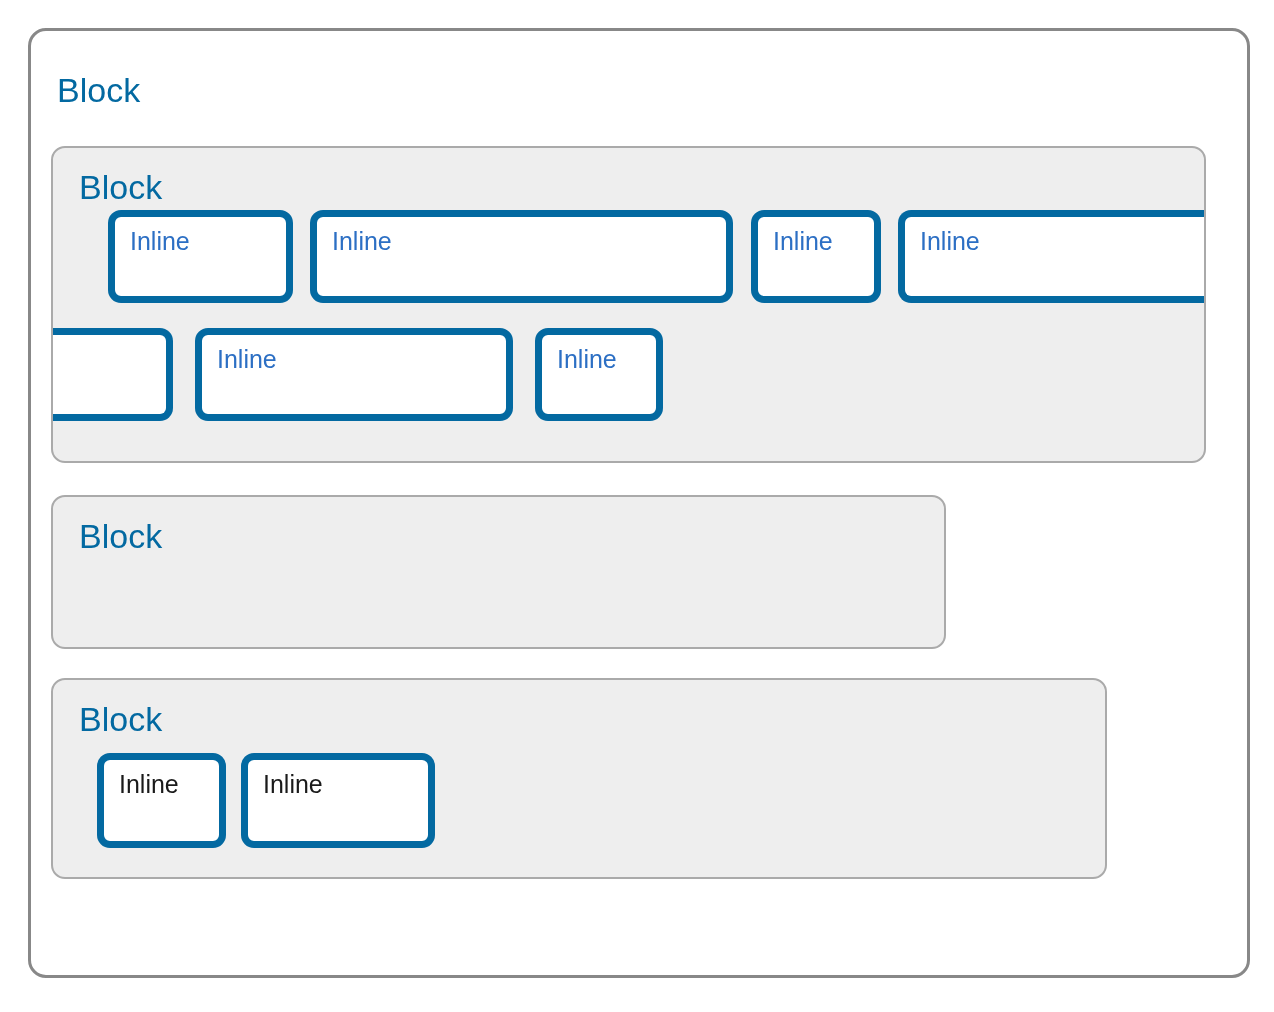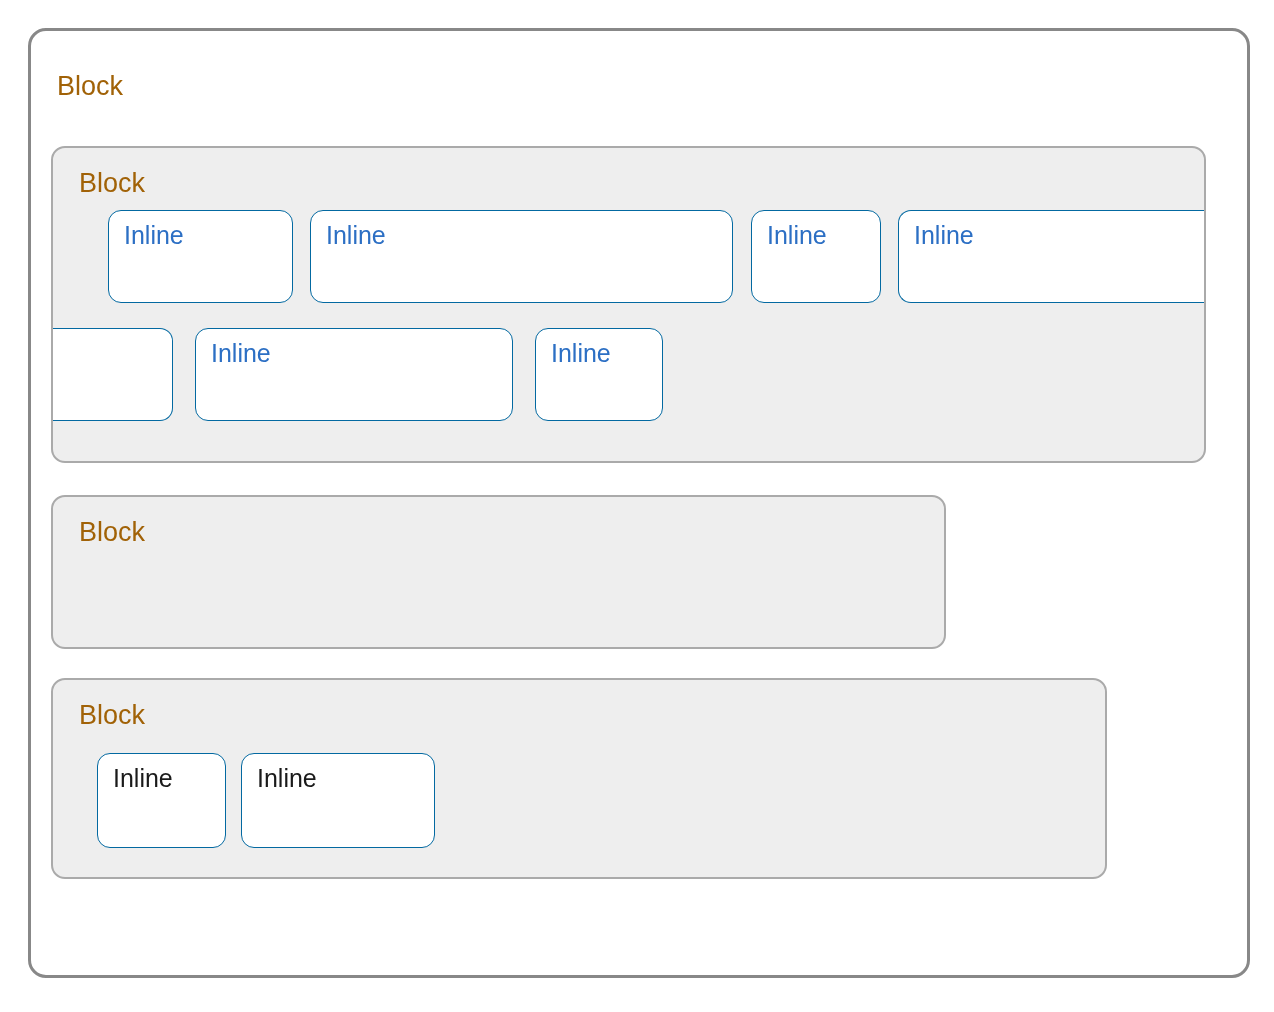--- a/index.html
+++ b/index.html
@@ -38,41 +38,41 @@
     position: absolute;
     box-sizing: border-box;
     background: #eeeeee;
     border: 2px solid #aaaaaa;
     border-radius: 14px;
   }
 
   
   .block-label {
     position: absolute;
-    font-size: 27px;
-    color: #a16207;
+    font-size: 34px;
+    color: #0369a1;
     line-height: 1;
     white-space: nowrap;
     font-family: "Liberation Sans", sans-serif;
   }
   .outer-label {
     left: 26px;
     top: 42px;
   }
   .inner-label {
     left: 26px;
     top: 22px;
   }
 
   
   .inline-box {
     position: absolute;
     box-sizing: border-box;
     background: #ffffff;
-    border: 1px solid #0369a1;
+    border: 7px solid #0369a1;
     border-radius: 13px;
   }
   .inline-box .inline-label {
     position: absolute;
     left: 15px;
     top: 12px;
     font-size: 25px;
     line-height: 1;
     white-space: nowrap;
     color: #2c6fc4;

